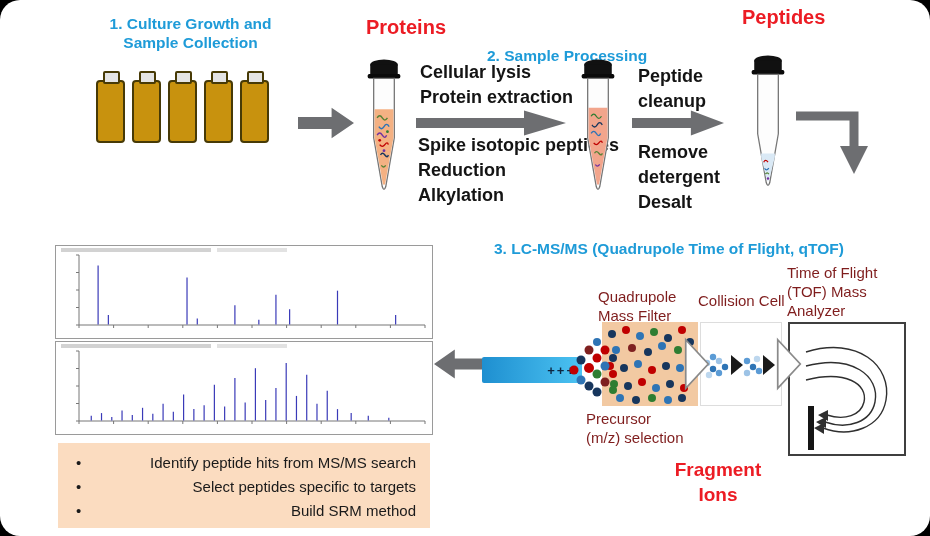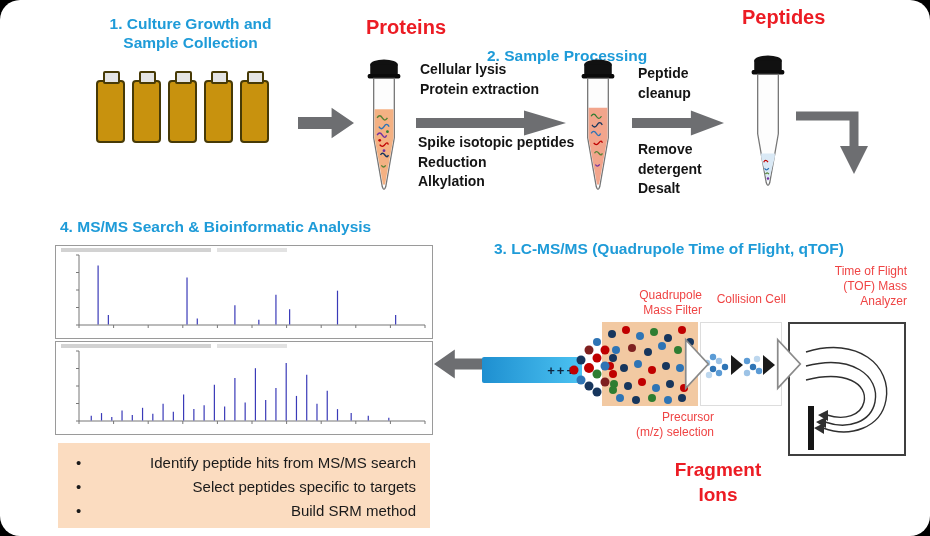--- a/index.html
+++ b/index.html
@@ -3,22 +3,22 @@
 <meta charset="utf-8">
 <style>
   html,body{margin:0;padding:0;background:#000;}
   body{width:930px;height:536px;position:relative;overflow:hidden;
        font-family:"Liberation Sans", sans-serif;color:#111;}
   .slide{position:absolute;inset:0;background:#fff;border-radius:20px;overflow:hidden;}
   .abs{position:absolute;}
   .ml{white-space:pre-line;}
   .heading{color:var(--heading-blue,#1e9bd8);font-weight:700;font-size:15.5px;line-height:1.25;}
   .redlabel{color:var(--accent-red,#ec1c24);font-weight:700;font-size:20px;}
-  .note{font-size:14px;font-weight:700;color:#141414;line-height:1.4;}
-  .ilabel{font-size:12px;color:#ef4444;line-height:1.25;text-align:right;}
+  .note{font-size:18px;font-weight:700;color:#141414;line-height:1.4;}
+  .ilabel{font-size:15px;color:#7f1d1d;line-height:1.25;text-align:left;}
   .arrow-fill{fill:var(--arrow-gray,#6d6e71);}
   .arrow-stroke{stroke:var(--arrow-gray,#6d6e71);}
   
   .bottles{display:flex;gap:7px;}
   .bottle{width:29px;height:63px;background:var(--bottle-gold,#c8920e);
           border:2px solid #473a06;border-radius:4px;position:relative;box-sizing:border-box;}
   .bottle::before{content:"";position:absolute;top:-11px;left:5px;width:13px;height:9px;
           background:#e4e4e4;border:2px solid #473a06;border-radius:2px;}
   
   .tube{width:52px;height:142px;}
@@ -129,21 +129,20 @@
     <path d="M26 135 q2 4 5 0" fill="none" stroke="#2e74b5" stroke-width="1.4"></path>
     <path d="M27 142 q2 -3 4 0" fill="none" stroke="#548235" stroke-width="1.4"></path>
     <circle cx="30" cy="147" r="1.4" fill="#7030a0"></circle>
   </svg>
 
   <svg class="abs" style="left:792px;top:102px;" width="90" height="78" viewBox="0 0 90 78">
     <polyline class="arrow-stroke" points="4,14 62,14 62,46" fill="none" stroke-width="9"></polyline>
     <polygon class="arrow-fill" points="48,44 76,44 62,72"></polygon>
   </svg>
 
-  <div class="abs heading" style="left:60px;top:217px;">4. MS/MS Search &amp; Bioinformatic Analysis</div>
 
   <div class="abs chartbox" style="left:55px;top:245px;width:378px;height:190px;">
     <svg id="spec-top" width="378" height="94" viewBox="0 0 378 94">
         <rect x="0.5" y="0.5" width="377" height="93" fill="#fff" stroke="#9a9a9a"></rect>
         <rect x="6" y="3" width="150" height="4" fill="#d2d2d2"></rect>
         <rect x="162" y="3" width="70" height="4" fill="#e2e2e2"></rect>
         <line x1="24" y1="10" x2="24" y2="80" stroke="#777"></line>
         <line x1="24" y1="80" x2="370" y2="80" stroke="#777"></line>
         <line x1="21" y1="80" x2="24" y2="80" stroke="#777"></line>
         <line x1="21" y1="62.5" x2="24" y2="62.5" stroke="#777"></line>

